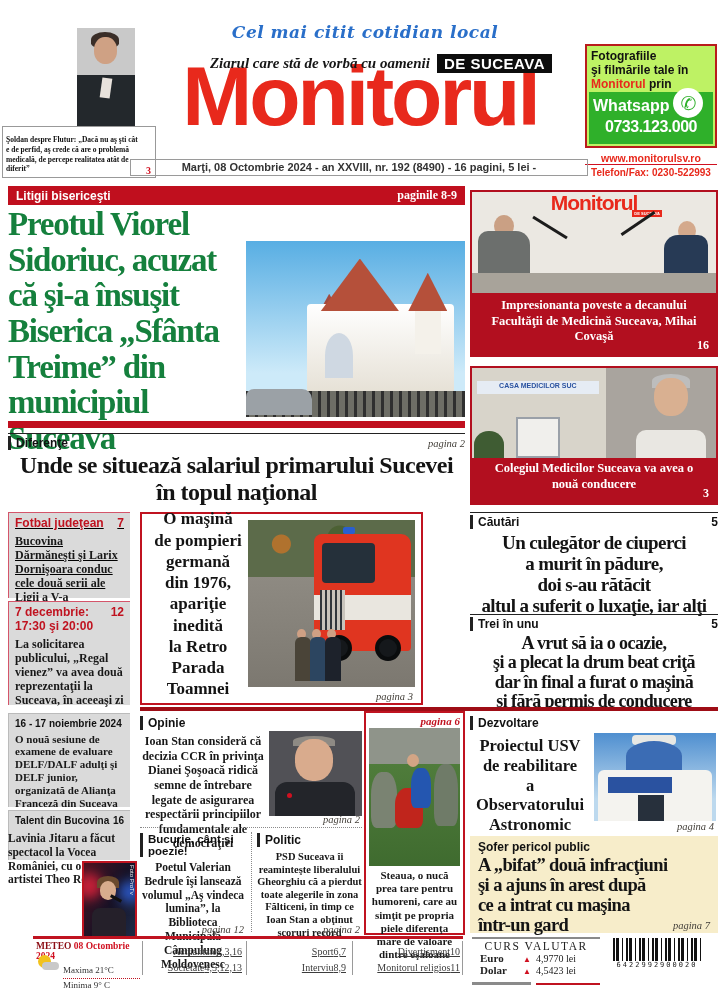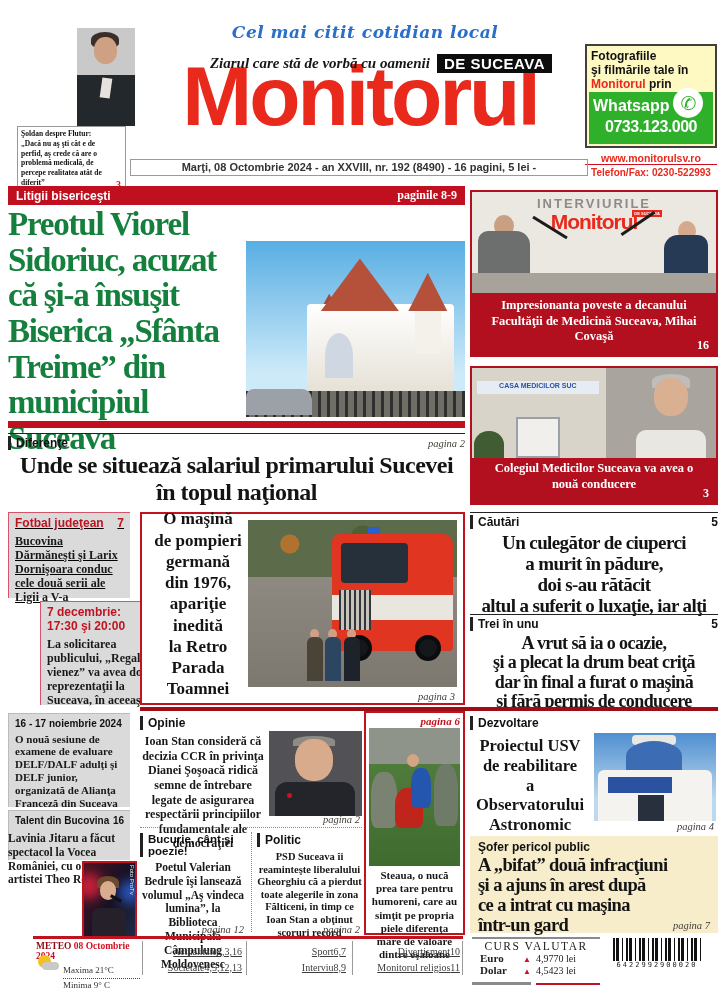--- a/index.html
+++ b/index.html
@@ -7,33 +7,33 @@
   .page { position:relative; width:722px; height:1000px; background:#fff; margin:0 auto;
           font-family:"Liberation Sans","DejaVu Sans",sans-serif; overflow:hidden; }
   .abs { position:absolute; }
 
   
   .teaser-photo { left:77px; top:28px; width:58px; height:98px; background:#c9c9c9; overflow:hidden; }
   .t-hair { position:absolute; left:14px; top:4px; width:28px; height:16px; background:#3a2e28; border-radius:50% 50% 30% 30%; }
   .t-head { position:absolute; left:17px; top:9px; width:23px; height:27px; background:#cfa184; border-radius:46%; }
   .t-suit { position:absolute; left:0; bottom:0; width:100%; height:52%; background:#23282c; }
   .t-shirt { position:absolute; left:24px; bottom:28px; width:10px; height:20px; background:#e8e2dc; transform:rotate(8deg); }
-  .teaser-caption { left:17px; top:126px; width:109px; background:#fff; border:1px solid #999;
-      font:bold 7.5px/1.3 "Liberation Serif","DejaVu Serif",serif; color:#101010; padding:2px 14px 3px 3px; }
+  .teaser-caption { left:2px; top:126px; width:154px; background:#fff; border:1px solid #999;
+      font:bold 7.5px/1.3 "Liberation Serif","DejaVu Serif",serif; color:#101010; padding:8px 14px 3px 3px; }
   .teaser-page { position:absolute; right:4px; bottom:1px; color:#d01020; font:bold 10px "Liberation Serif",serif; }
 
   .tagline { left:180px; top:22px; width:370px; text-align:center; color:#2a6fc9;
       font:bold italic 17px "DejaVu Serif","Liberation Serif",serif; letter-spacing:.5px; }
   .subtitle-row { left:185px; top:54px; width:392px; display:flex; justify-content:center; align-items:center; gap:7px; z-index:3; }
   .subtitle { font:bold italic 15px "Liberation Serif","DejaVu Serif",serif; color:#161616; }
   .edition { background:#0d0d0d; color:#fff; font:bold 15px "Liberation Sans",sans-serif; padding:1px 7px; letter-spacing:.5px; }
   .masthead-title { left:135px; top:52px; width:450px; text-align:center; color:#e8291c;
       font:bold 84px/1.05 "Liberation Sans","DejaVu Sans",sans-serif; letter-spacing:-3px; z-index:2; }
 
-  .promo-box { left:585px; top:44px; width:132px; height:104px; border:2px solid #404040; background:#fef9c3; z-index:4; }
+  .promo-box { left:585px; top:44px; width:132px; height:104px; border:2px solid #b91c1c; background:#bef264; z-index:4; }
   .promo-top { padding:3px 4px 0 4px; font:bold 12px/1.18 "Liberation Sans",sans-serif; color:#111; }
   .promo-brand { color:#e8291c; }
   .promo-green { position:absolute; left:2px; right:2px; bottom:2px; height:52px; background:#2fb02a; color:#fff; padding:2px 4px; }
   .wa-row { display:flex; align-items:center; gap:4px; }
   .wa-label { font:bold 16px "Liberation Sans",sans-serif; }
   .wa-icon { width:30px; height:30px; background:#fff; border-radius:50%; display:flex; align-items:center; justify-content:center;
              color:#2fb02a; font-size:19px; margin-top:-6px; }
   .wa-num { font:bold 16px "Liberation Sans",sans-serif; letter-spacing:-.5px; text-align:center; }
   .website { left:585px; top:152px; width:132px; text-align:center; color:#e8291c; font:bold 10.5px "Liberation Sans",sans-serif; }
   .contact { left:585px; top:164px; width:132px; text-align:center; color:#e8291c; font:bold 10px "Liberation Sans",sans-serif;
@@ -113,21 +113,21 @@
       background:linear-gradient(115deg,#4a1220,#171226 55%,#1d2a46); overflow:hidden; z-index:5; }
   .sg-glow-r { position:absolute; left:-8px; top:10px; width:26px; height:26px; background:#c42038; border-radius:50%; filter:blur(6px); }
   .sg-glow-b { position:absolute; right:-6px; top:18px; width:22px; height:22px; background:#2a55c0; border-radius:50%; filter:blur(6px); }
   .sg-head { position:absolute; left:16px; top:18px; width:16px; height:19px; background:#d8ac8d; border-radius:48%; }
   .sg-hair { position:absolute; left:13px; top:13px; width:22px; height:12px; background:#6b4a2e; border-radius:50% 50% 0 0; }
   .sg-body { position:absolute; left:8px; bottom:0; width:34px; height:28px; background:#25202a; border-radius:8px 8px 0 0; }
   .sg-mic { position:absolute; left:26px; top:34px; width:12px; height:3px; background:#111; transform:rotate(28deg); }
   .sg-credit { position:absolute; right:0; top:2px; writing-mode:vertical-rl; font:6px "Liberation Sans",sans-serif; color:#eee; }
 
   
-  .firetruck-card { left:140px; top:512px; width:325px; height:193px; border:2px solid #c01320; background:#fff; padding:6px; }
+  .firetruck-card { left:140px; top:512px; width:283px; height:193px; border:2px solid #c01320; background:#fff; padding:6px; }
   .ft-text { position:absolute; left:8px; top:10px; width:96px; height:160px; display:flex; align-items:center;
       font:bold 17px/1.25 "Liberation Serif","DejaVu Serif",serif; text-align:center; color:#141414; }
   .ft-photo { position:absolute; left:106px; top:6px; right:6px; bottom:16px; overflow:hidden;
       background:linear-gradient(#5c6b4a 0 34%, #8e8a82 34%, #7c7870); }
   .ft-leaves { position:absolute; left:0; top:0; width:100%; height:36%;
       background:radial-gradient(circle at 20% 40%, #b0722e 0 9px, transparent 10px),
                  radial-gradient(circle at 55% 30%, #4c6134 0 12px, transparent 13px),
                  radial-gradient(circle at 80% 45%, #6d7a3e 0 10px, transparent 11px); }
   .ft-truck { position:absolute; right:4px; top:14px; width:58%; height:70%; background:#e03520; border-radius:8px 10px 4px 4px; }
   .ft-band { position:absolute; left:0; right:0; top:52%; height:22%; background:#e9e6df; }
@@ -277,21 +277,20 @@
       <div class="ch-arch"></div>
       <div class="ch-fence"></div>
       <div class="ch-car"></div>
     </div>
     <h1 class="lead-headline">Preotul Viorel Sidoriuc, acuzat că şi-a însuşit Biserica „Sfânta Treime” din municipiul Suceava</h1>
   </div>
   <div class="abs lead-underline"></div>
 
   <div class="abs card interview-card">
     <div class="int-photo">
-      <div class="int-logo-top">INTERVIURILE</div>
       <div class="int-logo-brand">Monitorul</div>
       <div class="int-logo-ed">DE SUCEAVA</div>
       <div class="int-mic1"></div>
       <div class="int-mic2"></div>
       <div class="int-head-l"></div>
       <div class="int-man-l"></div>
       <div class="int-head-r"></div>
       <div class="int-man-r"></div>
       <div class="int-desk"></div>
     </div>
@@ -324,21 +323,21 @@
   </div>
   <div class="abs diferente-headline">Unde se situează salariul primarului Sucevei în topul naţional</div>
 
   <div class="abs side-box" style="top:512px; height:86px;text-decoration:underline;">
     <div class="side-head">
       <span>Fotbal judeţean</span>
       <span>7</span>
     </div>
     <div class="side-text">Bucovina Dărmăneşti şi Larix Dornişoara conduc cele două serii ale Ligii a V-a</div>
   </div>
-  <div class="abs side-box" style="top:601px; height:104px;margin-left:32px;">
+  <div class="abs side-box" style="top:601px; height:104px;">
     <div class="side-head">
       <span style="width:86px;">7 decembrie: 17:30 şi 20:00</span>
       <span>12</span>
     </div>
     <div class="side-text">La solicitarea publicului, „Regal vienez” va avea două reprezentaţii la Suceava, în aceeaşi zi</div>
   </div>
   <div class="abs side-box" style="top:713px; height:94px; border-color:#bbb;">
     <div class="side-head dark">
       <span>16 - 17 noiembrie 2024</span>
     </div>

